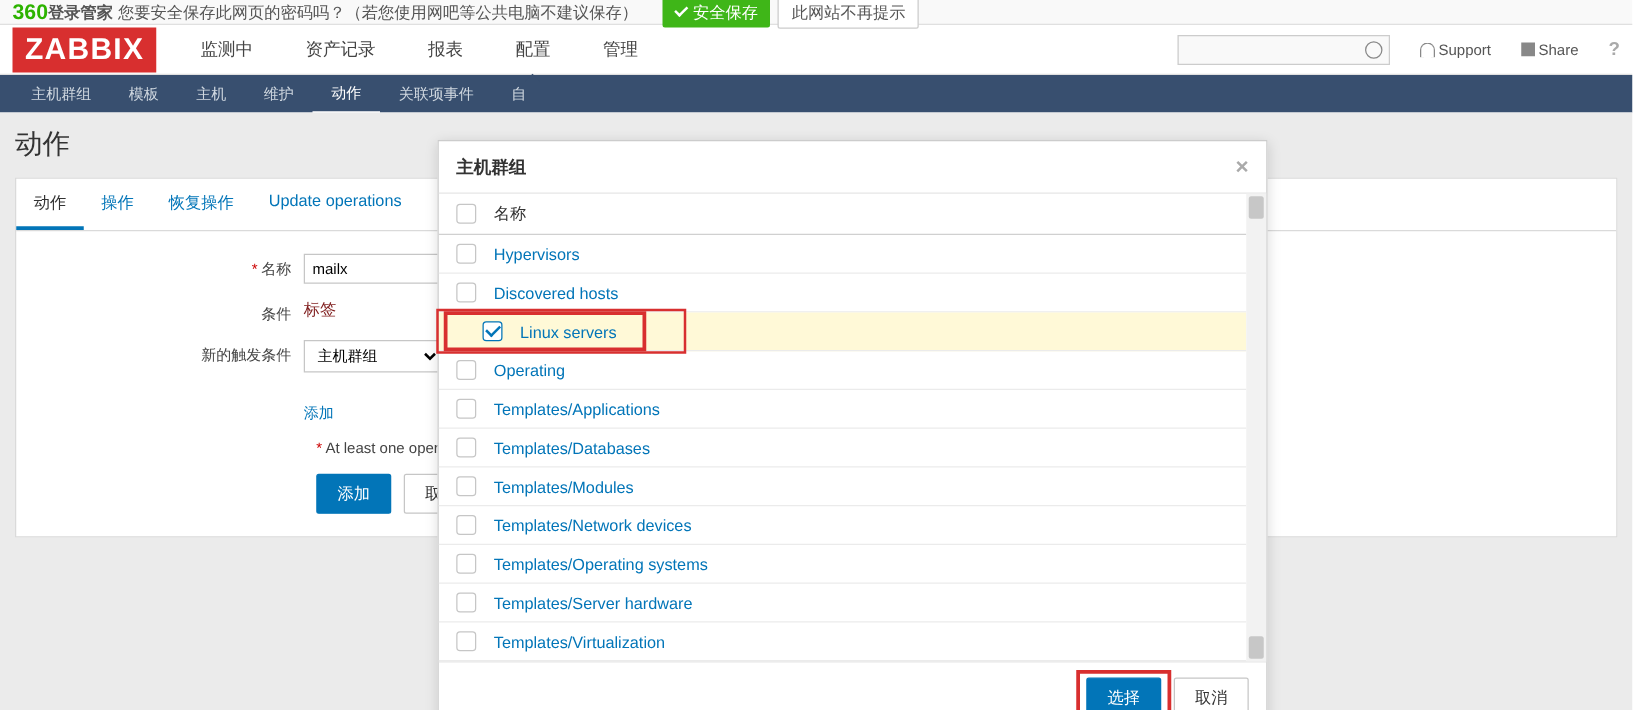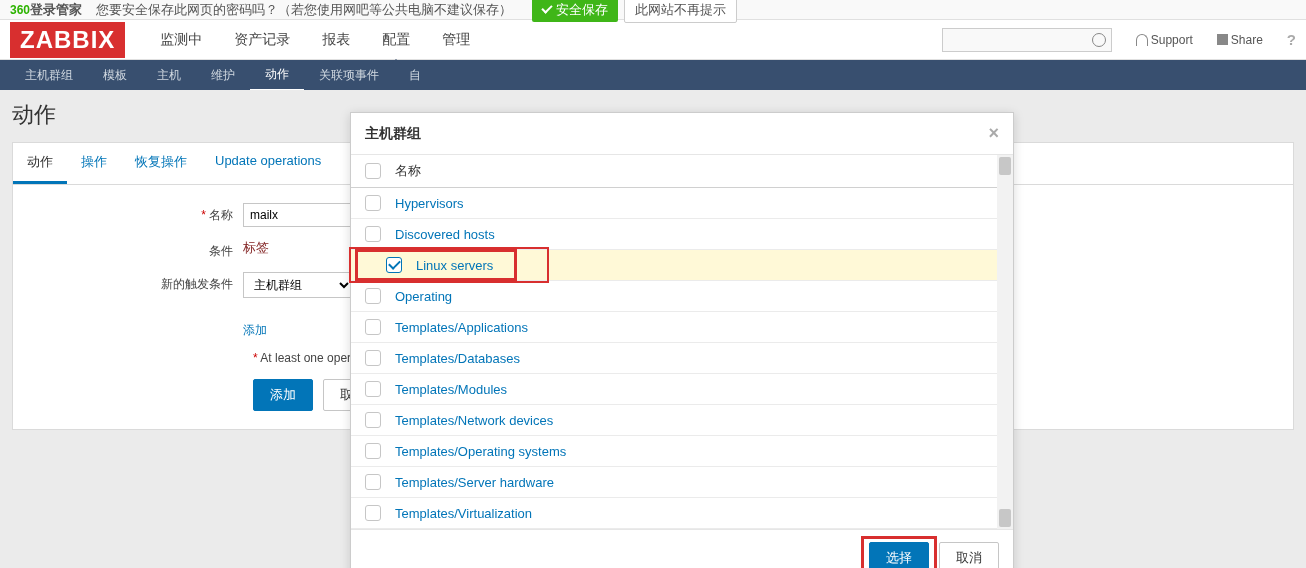--- a/index.html
+++ b/index.html
@@ -1,25 +1,25 @@
 <!DOCTYPE html>
 <html><head>
 <meta charset="utf-8">
 <style>
   * { box-sizing: border-box; margin: 0; padding: 0; }
   body { font-family: Arial, "Microsoft YaHei", sans-serif; font-size: 13px; background: #fff; color: #333; }
   
   .topbar { background: #f9f9f9; border-bottom: 1px solid #e0e0e0; height: 20px; display: flex; align-items: center; padding: 0 10px; font-size: 13px; color: #555; }
-  .topbar .green { color: #2db300; font-weight: bold; font-size: 12px; }
+  .topbar .green { color: #2db300; font-weight: bold; font-size: 17px; }
   .topbar .btn-green { background: #3fb618; color: #fff; padding: 3px 10px; border-radius: 2px; margin: 0 6px; display: inline-flex; align-items: center; gap: 4px; }
   .topbar .btn-white { background: #fff; border: 1px solid #ccc; padding: 3px 10px; border-radius: 2px; }
   
   .navbar { background: #fff; display: flex; align-items: center; height: 40px; border-bottom: 1px solid #e0e0e0; padding: 0 10px; }
   .logo { background: #d82f2f; color: #fff; font-weight: bold; font-size: 24px; padding: 4px 10px; letter-spacing: 1px; }
-  .nav-items { display: flex; margin-left: 20px; gap: 2px; }
+  .nav-items { display: flex; margin-left: 20px; gap: 12px; }
   .nav-item { padding: 10px 15px; color: #444; cursor: pointer; font-size: 14px; position: relative; }
   .nav-item.active::after { content: ""; position: absolute; bottom: -6px; left: 50%; transform: translateX(-50%); width: 0; height: 0; border-left: 6px solid transparent; border-right: 6px solid transparent; border-bottom: 6px solid #384f6f; }
   .right-tools { margin-left: auto; display: flex; align-items: center; gap: 24px; }
   .searchbox { width: 170px; height: 24px; border: 1px solid #ccc; background: #f9f9f9; padding: 0 22px 0 6px; position: relative; }
   .searchbox::after { content: ""; position: absolute; right: 5px; top: 4px; width: 12px; height: 12px; border: 1.5px solid #888; border-radius: 50%; }
   .tool-link { color: #555; font-size: 12px; display: flex; align-items: center; gap: 3px; }
   .headphone-icon { width: 12px; height: 12px; border: 1.5px solid #888; border-bottom: none; border-radius: 50% 50% 0 0; position: relative; }
   .share-icon { width: 11px; height: 11px; background: #888; }
   .q-icon { color: #aaa; font-size: 15px; font-weight: bold; }
   
@@ -72,21 +72,21 @@
   .modal-footer { padding: 12px 14px; display: flex; justify-content: flex-end; gap: 10px; border-top: 1px solid #e6e6e6; }
   
   
   .hl { position: absolute; border: 3px solid #d82f2f; pointer-events: none; z-index: 200; }
 </style>
 </head>
 <body>
 
 <div class="topbar">
   <span class="green">360</span>
-  <span style="font-weight:bold;margin-right:14px;">登录管家</span>
+  <span style="font-weight:bold;margin-right:4px;">登录管家</span>
   <span>您要安全保存此网页的密码吗？（若您使用网吧等公共电脑不建议保存）</span>
   <span style="flex:0 0 14px;"></span>
   <span class="btn-green">
     <span style="display:inline-block;width:10px;height:6px;border:2px solid #fff;border-top:none;border-right:none;transform:rotate(-45deg);margin-top:-3px;"></span>
     <span>安全保存</span>
   </span>
   <span class="btn-white">此网站不再提示</span>
 </div>
 
 <div class="navbar">

